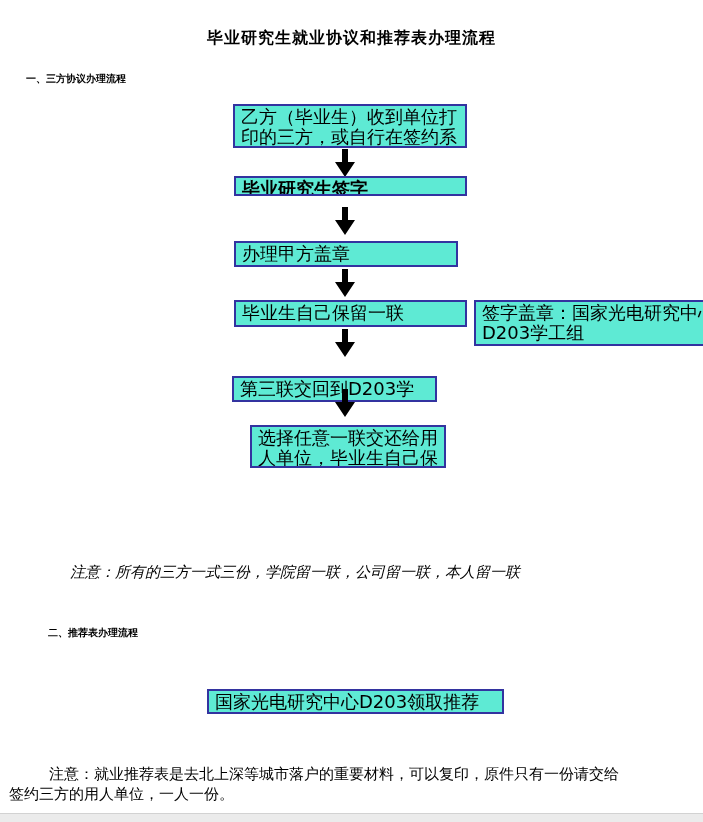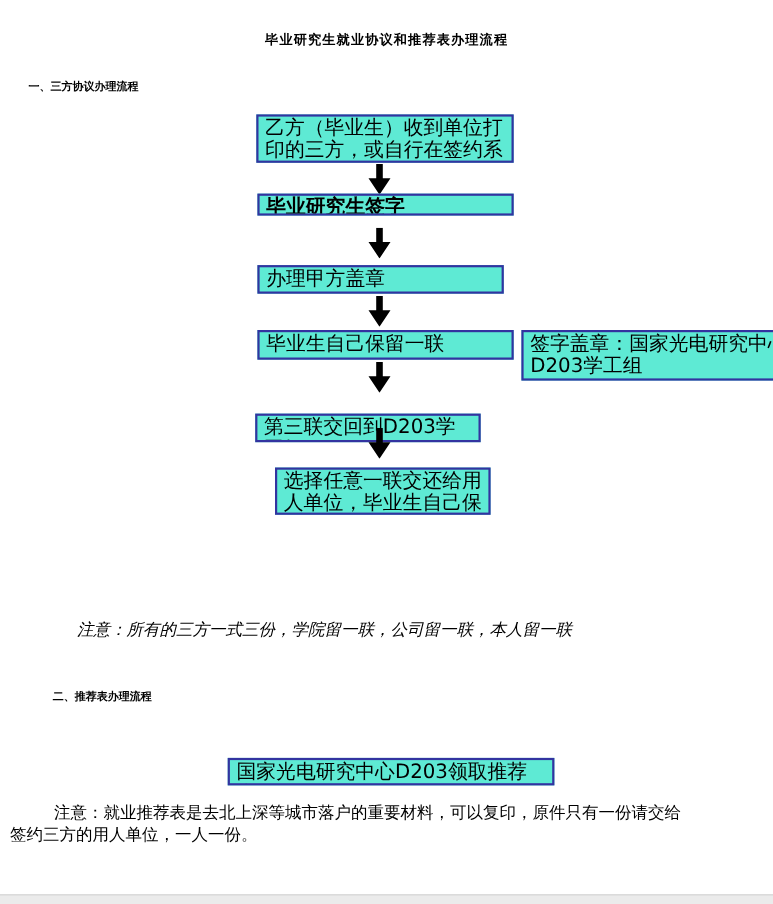--- a/index.html
+++ b/index.html
@@ -12,21 +12,21 @@
     overflow: hidden;
     font-family: "DejaVu Sans", sans-serif;
     color: #000000;
   }
   .doc-title {
     position: absolute;
     top: 28px;
     left: 0;
     width: 703px;
     text-align: center;
-    font-size: 12px;
+    font-size: 16px;
     font-weight: bold;
     letter-spacing: 1px;
   }
   .section-heading {
     position: absolute;
     font-size: 10px;
     font-weight: bold;
   }
   .heading-1 { left: 26px; top: 72px; }
   .heading-2 { left: 48px; top: 626px; }
@@ -58,21 +58,21 @@
   .arrow-2 { top: 207px; }
   .arrow-3 { top: 269px; }
   .arrow-4 { top: 329px; }
   .arrow-5 { top: 389px; }
   .note-text {
     position: absolute;
     font-size: 15px;
     line-height: 20px;
   }
   .note-1 { left: 70px; top: 562px; width: 600px; font-style: italic; }
-  .note-2 { left: 9px; top: 729px; width: 620px; text-indent: 40px; }
+  .note-2 { left: 9px; top: 764px; width: 620px; text-indent: 40px; }
   .bottom-strip {
     position: absolute;
     left: 0;
     top: 813px;
     width: 703px;
     height: 9px;
     background: #ebebeb;
     border-top: 1px solid #d2d2d2;
   }
 </style>

